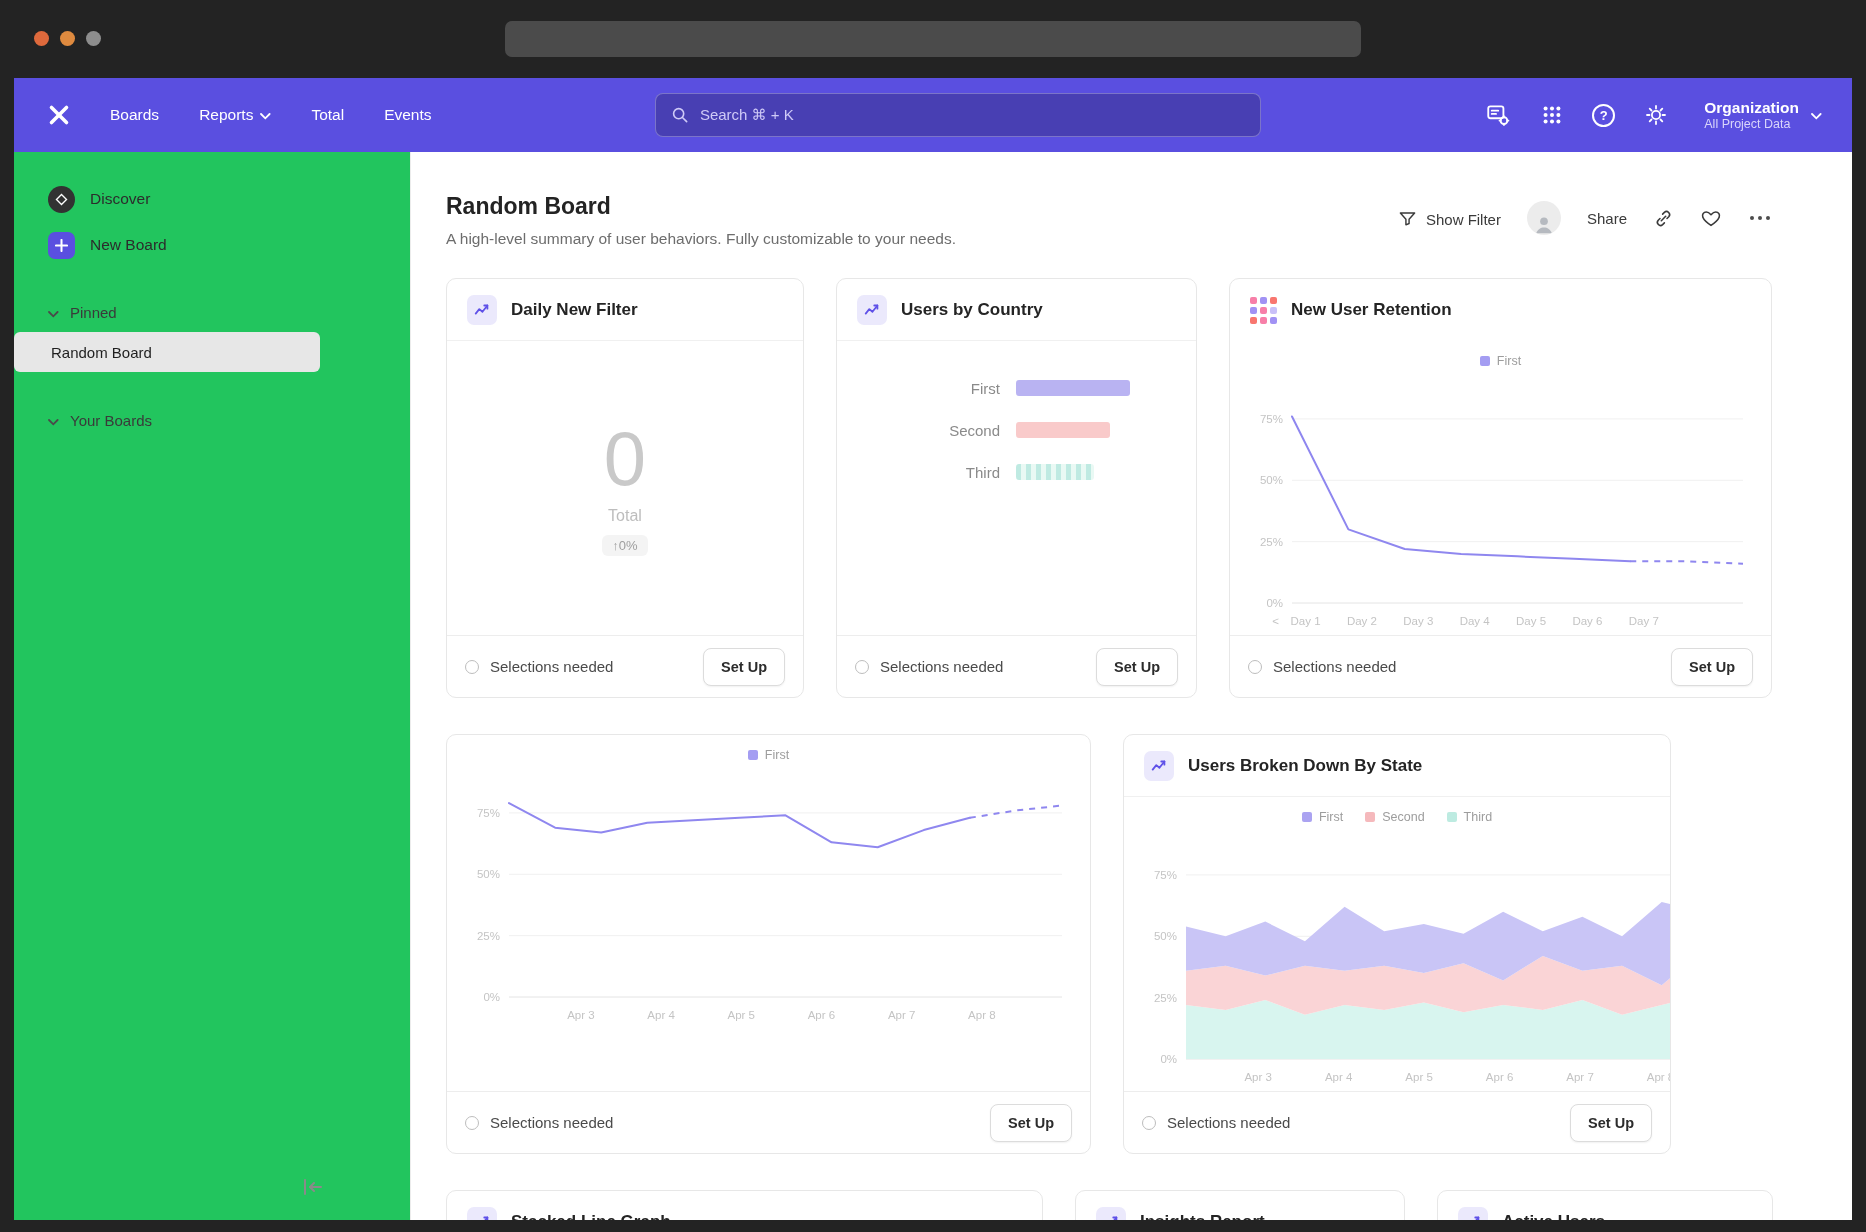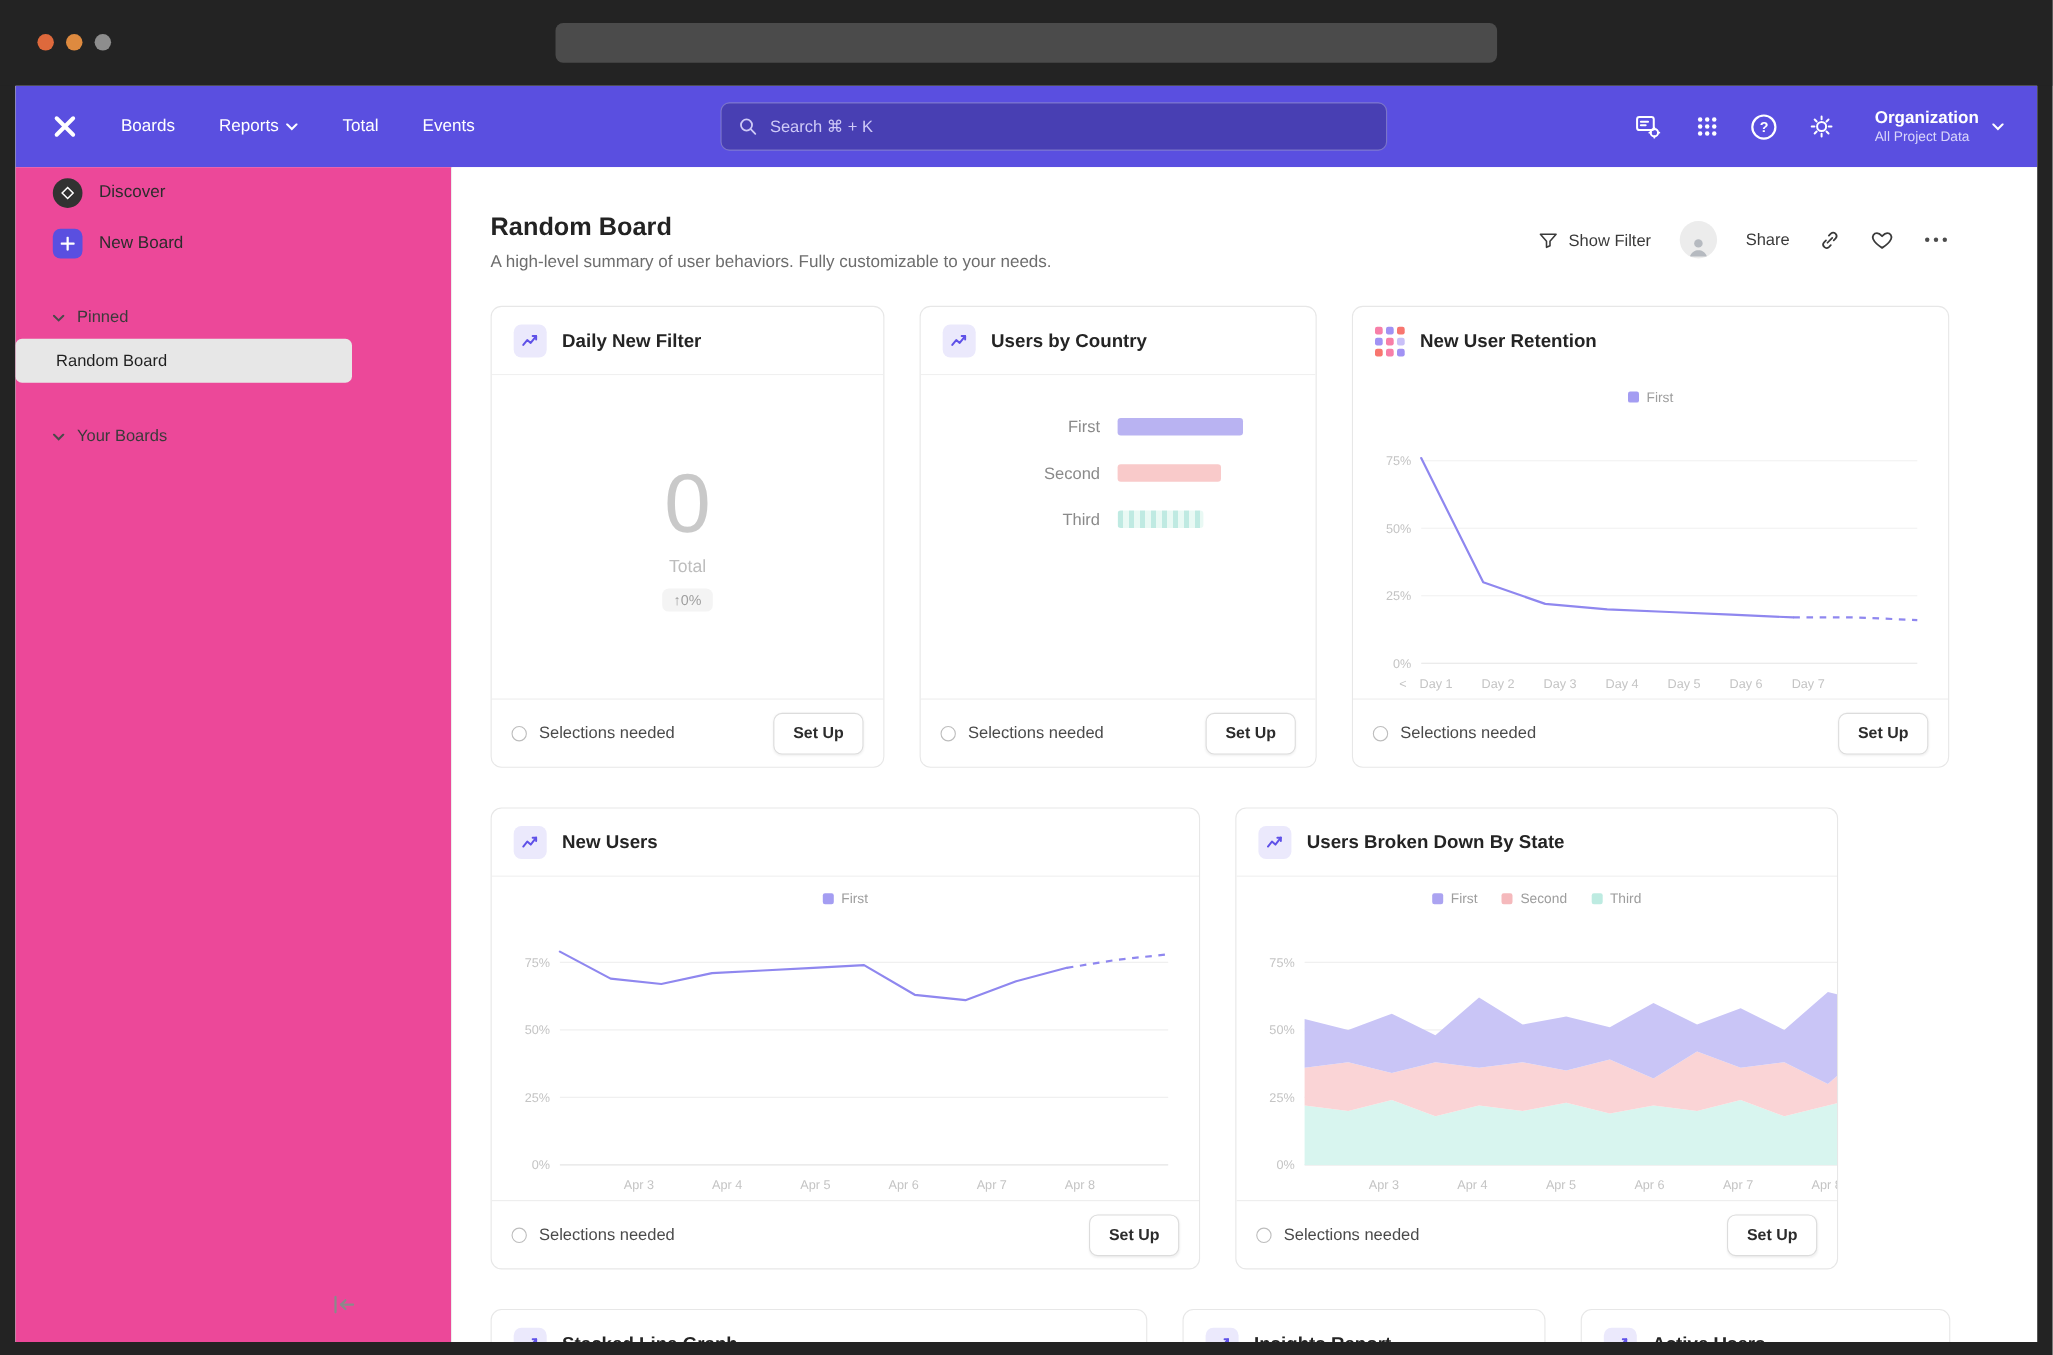--- a/index.html
+++ b/index.html
@@ -42,22 +42,22 @@
   .help-circle::after { content:"?"; position:absolute; inset:0; display:flex; align-items:center;
                         justify-content:center; font-size:13px; font-weight:700; color:#fff; }
   .org { display:flex; align-items:center; gap:12px; margin-left:8px; cursor:pointer; }
   .org-name { font-size:15.5px; font-weight:700; line-height:1.25; }
   .org-sub { font-size:12.5px; color:#d9d5fa; line-height:1.25; }
 
   
   .shell { flex:1; display:flex; min-height:0; }
 
   
-  .sidebar { flex:0 0 397px; width:397px; background:#ec4899; border-right:1px solid #ececec;
-             position:relative; }
+  .sidebar { flex:0 0 397px; width:397px; background:#22c55e; border-right:1px solid #ececec;
+             position:relative; padding-top:24px; }
   .side-item { display:flex; align-items:center; gap:15px; height:46px; padding-left:34px;
                font-size:15.5px; color:#2c2c2c; cursor:pointer; }
   .discover-icon { width:27px; height:27px; border-radius:50%; background:#323232;
                    display:flex; align-items:center; justify-content:center; }
   .newboard-icon { width:27px; height:27px; border-radius:7px; background:#5a4fe0;
                    display:flex; align-items:center; justify-content:center; }
   .section-head { display:flex; align-items:center; gap:11px; height:40px; padding-left:34px;
                   font-size:15px; color:#3a3a3a; cursor:pointer; }
   .sh-pinned { margin-top:24px; }
   .sh-yours { margin-top:28px; }
@@ -418,29 +418,20 @@
               <span class="sel-ring"></span>
               <span>Selections needed</span>
               <button class="setup-btn">Set Up</button>
             </footer>
           </section>
         </div>
 
         <div class="row">
 
           <section class="card h420" style="width:645px">
-            <header class="card-head">
-              <span class="card-icon">
-                <svg width="18" height="18" viewBox="0 0 20 20" fill="none" stroke="#5f51e8" stroke-width="2" stroke-linecap="round" stroke-linejoin="round">
-                  <path d="M3 14l4-5 3.5 3L16 5"></path>
-                    <path d="M12.5 5H16v3.5"></path>
-                </svg>
-              </span>
-              <h3 class="card-title">New Users</h3>
-            </header>
             <div class="card-body">
               <div class="chart-wrap">
                 <div class="legend">
                     <span class="lg-item"><span class="sw" style="background: rgb(164, 157, 242);"></span>First</span>
                   </div>
                 <div class="plot"><svg viewBox="0 0 623 258" width="623" height="258">
                       <line x1="52" y1="228" x2="605" y2="228" stroke="#e4e4e4" stroke-width="1"></line>
                       <text x="43" y="232" text-anchor="end" font-size="11.5" fill="#c4c4c4">0%</text>
                       <line x1="52" y1="166.63636363636363" x2="605" y2="166.63636363636363" stroke="#f0f0f0" stroke-width="1"></line>
                       <text x="43" y="170.63636363636363" text-anchor="end" font-size="11.5" fill="#c4c4c4">25%</text>

